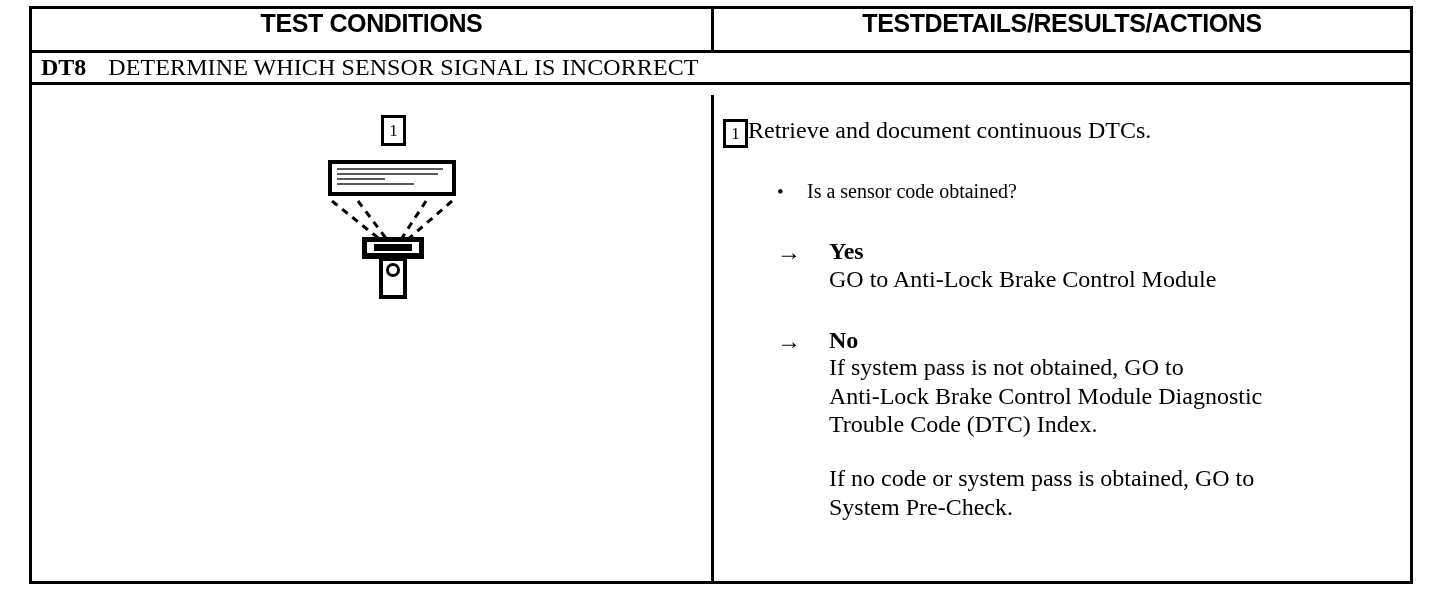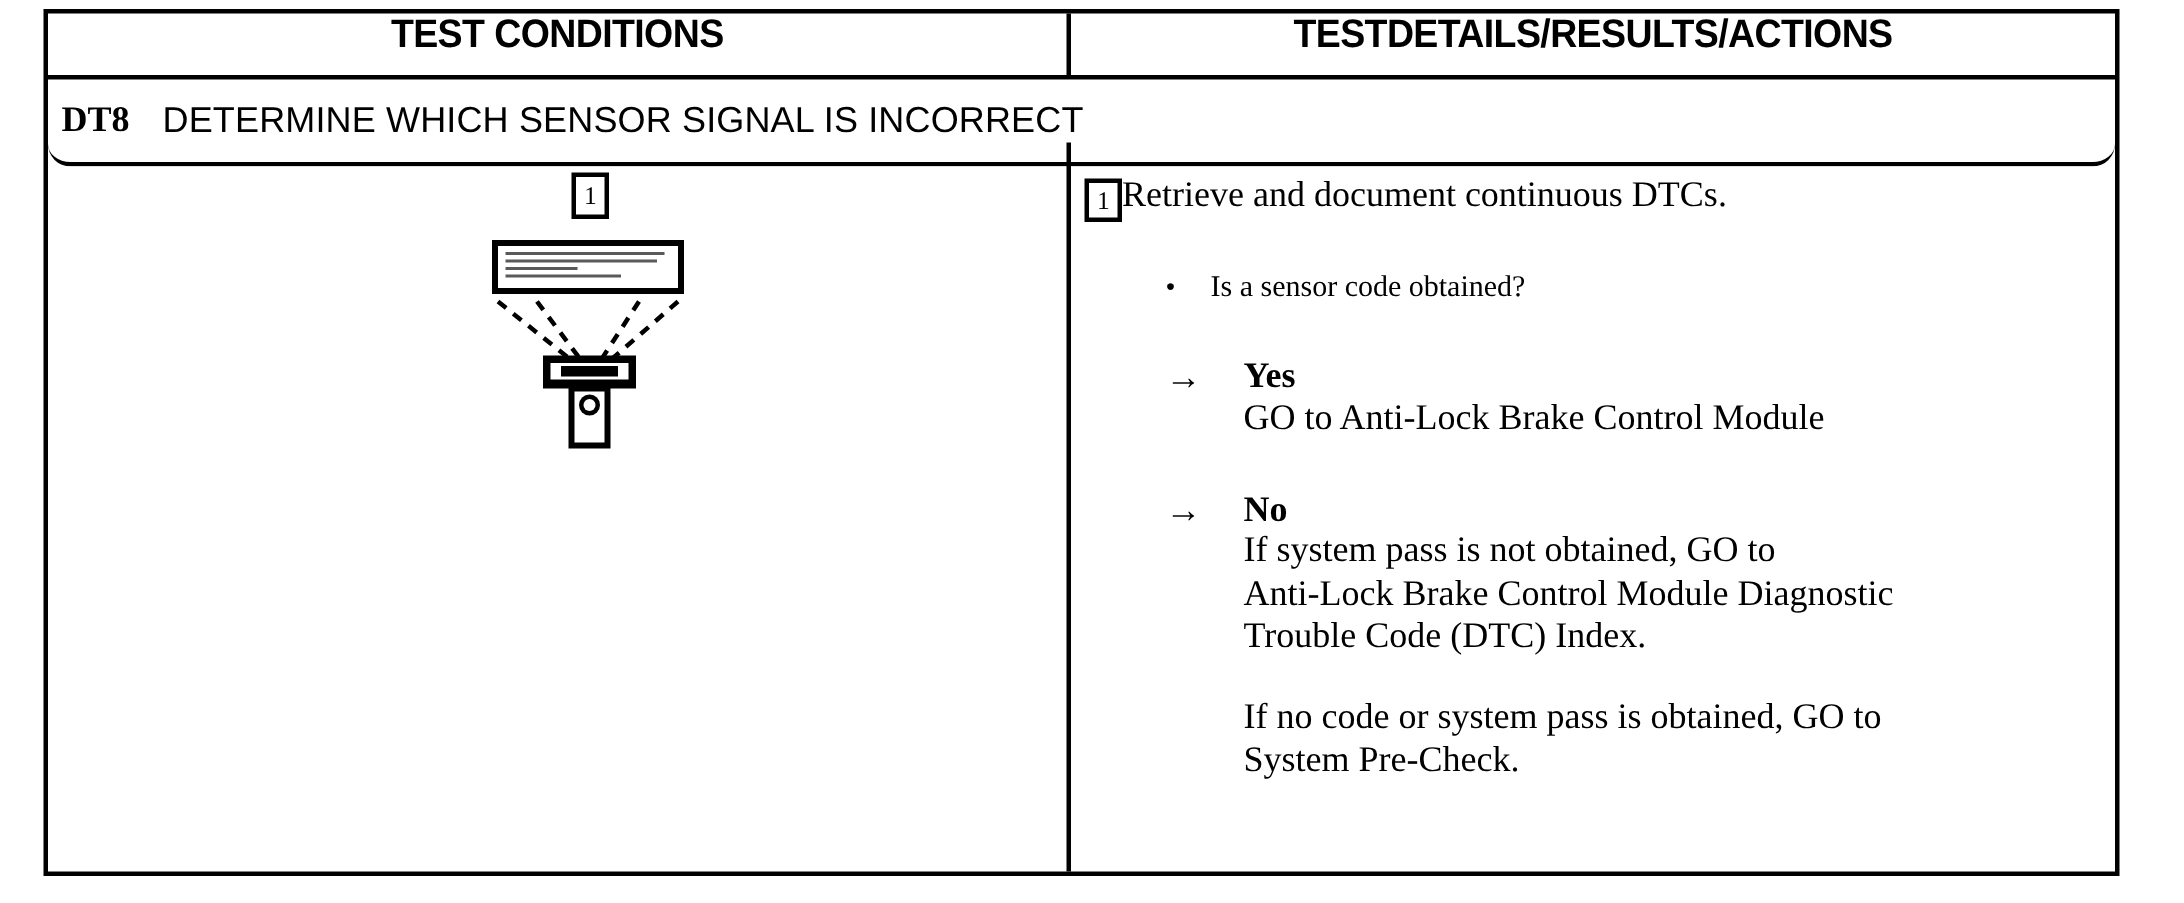--- a/index.html
+++ b/index.html
@@ -64,36 +64,35 @@
     letter-spacing: -0.4px;
     transform: scaleY(1.06);
   }
 
   
   .title-row {
     position: absolute;
     left: 0;
     top: 44px;
     width: 100%;
-    height: 58px;
+    height: 32px;
     border-bottom: 3px solid #000;
     box-sizing: border-box;
     display: flex;
     align-items: center;
     padding-left: 9px;
-    border-radius: 15px;
   }
   .step-code {
     font-family: "Liberation Serif", serif;
     font-weight: bold;
     font-size: 24px;
     margin-right: 22px;
   }
   .step-title {
-    font-family: Liberation Sans, sans-serif;
+    font-family: Liberation Serif, serif;
     font-size: 24px;
     letter-spacing: 0.1px;
   }
 
   
   .body-row {
     position: absolute;
     left: 0;
     top: 86px;
     right: 0;

